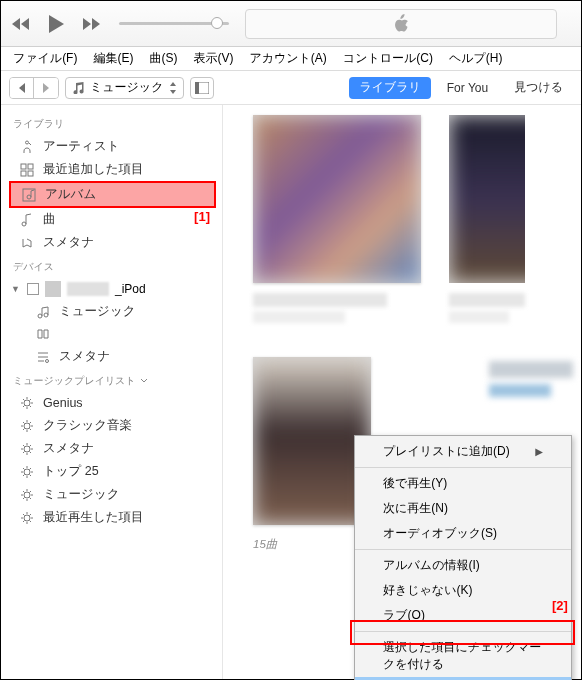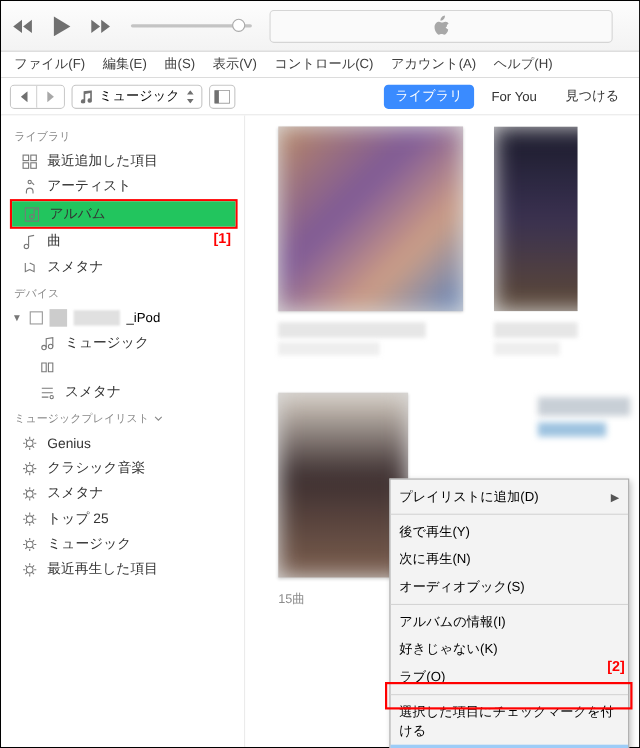--- a/index.html
+++ b/index.html
@@ -35,21 +35,21 @@
 .display-box {
   flex: 1; height: 30px; margin: 0 14px 0 16px;
   background: #fafafa; border: 1px solid #d5d5d5; border-radius: 4px;
   display: flex; justify-content: center; align-items: center;
 }
 .apple-logo { width: 22px; height: 22px; }
 
 .menubar {
   height: 24px; background: #fff; border-bottom: 1px solid #dcdcdc;
   display: flex; align-items: center; padding: 0 6px; gap: 4px;
-  font-size: 12px; color: #404040;
+  font-size: 12px; color: #000000;
 }
 .menu-item { padding: 2px 6px; cursor: pointer; }
 
 .toolbar {
   height: 34px; background: #fff; border-bottom: 1px solid #e2e2e2;
   display: flex; align-items: center; padding: 0 8px; gap: 6px;
 }
 .nav-btns { display: flex; border: 1px solid #c6c6c6; border-radius: 4px; overflow: hidden; }
 .nav-btn { width: 24px; height: 20px; display: flex; align-items: center; justify-content: center; border-right: 1px solid #c6c6c6; background: #fff; cursor: pointer; }
 .nav-btn:last-child { border-right: none; }
@@ -73,34 +73,35 @@
 }
 .section-header {
   font-size: 10px; color: #888; padding: 6px 12px 4px; display: flex; align-items: center; gap: 4px;
 }
 .sidebar-item {
   display: flex; align-items: center; gap: 8px; padding: 3px 12px 3px 18px;
   cursor: pointer; color: #333;
 }
 .sidebar-item .icon { width: 16px; height: 16px; display: flex; align-items: center; justify-content: center; color: #787878; }
 .sidebar-item .label { font-size: 12.5px; }
-.sidebar-item.selected { background: #22c55e; }
+.sidebar-item.selected { background: #fca5a5; }
 .red-box-1 {
   border: 2px solid #f00; margin: 0 6px 0 8px; position: relative;
 }
 .red-box-1 .marker { position: absolute; right: 4px; bottom: -18px; color: #f00; font-weight: bold; font-size: 13px; }
 .device-row { display: flex; align-items: center; gap: 6px; padding: 3px 12px 3px 10px; cursor: pointer; }
 .device-row .tri { width: 10px; color: #777; font-size: 9px; }
 .device-row .chk { width: 12px; height: 12px; border: 1px solid #999; background: #fff; }
 .device-row .thumb { width: 16px; height: 16px; background: #ccc; }
 .device-row .blurred-name { width: 42px; height: 14px; background: #e0e0e0; filter: blur(1px); }
 .sub { padding-left: 34px !important; }
 .content {
   flex: 1; background: #fff; padding: 10px 10px 0 30px; overflow: hidden;
   position: relative;
+  font-style: italic;
 }
 .album-row { display: flex; gap: 28px; margin-bottom: 34px; }
 .album { width: 168px; }
 .album .cover {
   width: 168px; height: 168px; background: #dcdcdc; box-shadow: 0 1px 3px rgba(0,0,0,.2);
   position: relative; overflow: hidden;
 }
 .pixelated { filter: blur(10px) saturate(1.2); }
 .album .title-bar { height: 14px; margin-top: 10px; background: #e6e6e6; filter: blur(2px); width: 80%; }
 .album .sub-bar { height: 12px; margin-top: 4px; background: #eee; filter: blur(2px); width: 55%; }
@@ -108,21 +109,21 @@
 .track-count { font-size: 11.5px; color: #8c8c8c; margin-top: 12px; }
 .text-lines .l1 { width: 84px; height: 17px; background: #c8cfd6; filter: blur(3px); margin-bottom: 6px; }
 .text-lines .l2 { width: 62px; height: 13px; background: #9ec3e0; filter: blur(3px); }
 
 .context-menu {
   position: absolute; left: 354px; top: 435px;
   width: 218px; background: #f3f3f3; border: 1px solid #aaa;
   box-shadow: 2px 2px 6px rgba(0,0,0,.25);
   font-size: 12px; padding: 3px 0;
 }
-.cm-item { padding: 4px 8px; cursor: pointer; display: flex; justify-content: space-between; align-items: center; }
+.cm-item { padding: 4px 28px; cursor: pointer; display: flex; justify-content: space-between; align-items: center; }
 .cm-sep { height: 1px; background: #d4d4d4; margin: 3px 0; }
 .cm-sub .arrow { font-size: 10px; color: #555; }
 .cm-item.highlight { background: #9dccf7; }
 .red-box-2 {
   position: absolute; left: 350px; top: 620px; width: 225px; height: 25px;
   border: 2px solid #f00; pointer-events: none;
 }
 .marker2 { position: absolute; left: 552px; top: 598px; color: #f00; font-weight: bold; font-size: 13px; }
 
 svg { flex-shrink: 0; }
@@ -152,22 +153,22 @@
         <path class="lgray" d="M17.5 12.5c0-2.5 2-3.5 2-3.5s-1.2-1.7-3.2-1.7c-1.4 0-2.5.8-3.3.8s-1.8-.8-3-.8c-2.2 0-4.5 1.9-4.5 5.6 0 3.5 2.7 7.3 4.3 7.3.9 0 1.5-.6 2.7-.6s1.6.6 2.7.6c1.7 0 3.8-3.3 3.8-5.2-1.8-.8-2.5-2.5-2.5-2.5zm-3-7.5c.9-1 1.5-2.4 1.3-3.8-1.2.1-2.5.8-3.3 1.8-.7.8-1.3 2.1-1.1 3.4 1.3.1 2.3-.5 3.1-1.4z"></path>
       </svg>
   </div>
 </div>
 
 <div class="menubar">
   <div class="menu-item">ファイル(F)</div>
   <div class="menu-item">編集(E)</div>
   <div class="menu-item">曲(S)</div>
   <div class="menu-item">表示(V)</div>
+  <div class="menu-item">アカウント(A)</div>
   <div class="menu-item">コントロール(C)</div>
-  <div class="menu-item">アカウント(A)</div>
   <div class="menu-item">ヘルプ(H)</div>
 </div>
 
 <div class="toolbar">
   <div class="nav-btns">
     <div class="nav-btn">
         <svg width="8" height="10" viewBox="0 0 8 10">
           <path class="gray" d="M7 0L1 5l6 5z"></path>
         </svg>
       </div>
@@ -199,37 +200,37 @@
 </div>
 
 <div class="main">
 
   <div class="sidebar">
     <div class="section-header">ライブラリ</div>
 
     <div class="sidebar-item">
       <span class="icon">
           <svg width="14" height="14" viewBox="0 0 14 14">
+            <circle cx="7" cy="2.5" r="1.5" fill="none" stroke="#787878"></circle>
+            <path d="M4 13v-2c0-2 1.5-3 3-3s3 1 3 3v2" fill="none" stroke="#787878"></path>
+            <path d="M9 3l2 2" stroke="#787878"></path>
+          </svg>
+        </span>
+      <span class="label">アーティスト</span>
+    </div>
+    <div class="sidebar-item">
+      <span class="icon">
+          <svg width="14" height="14" viewBox="0 0 14 14">
             <rect x="1" y="1" width="5" height="5" fill="none" stroke="#787878"></rect>
             <rect x="8" y="1" width="5" height="5" fill="none" stroke="#787878"></rect>
             <rect x="1" y="8" width="5" height="5" fill="none" stroke="#787878"></rect>
             <rect x="8" y="8" width="5" height="5" fill="none" stroke="#787878"></rect>
           </svg>
         </span>
       <span class="label">最近追加した項目</span>
-    </div>
-    <div class="sidebar-item">
-      <span class="icon">
-          <svg width="14" height="14" viewBox="0 0 14 14">
-            <circle cx="7" cy="2.5" r="1.5" fill="none" stroke="#787878"></circle>
-            <path d="M4 13v-2c0-2 1.5-3 3-3s3 1 3 3v2" fill="none" stroke="#787878"></path>
-            <path d="M9 3l2 2" stroke="#787878"></path>
-          </svg>
-        </span>
-      <span class="label">アーティスト</span>
     </div>
 
     <div class="red-box-1">
       <div class="sidebar-item selected" style="padding-left:10px;">
         <span class="icon">
             <svg width="14" height="14" viewBox="0 0 14 14">
               <rect x="1" y="1" width="12" height="12" fill="none" stroke="#787878"></rect>
               <circle cx="7" cy="9" r="2" fill="none" stroke="#787878"></circle>
               <path d="M9 9V3l3-1" fill="none" stroke="#787878"></path>
             </svg>

